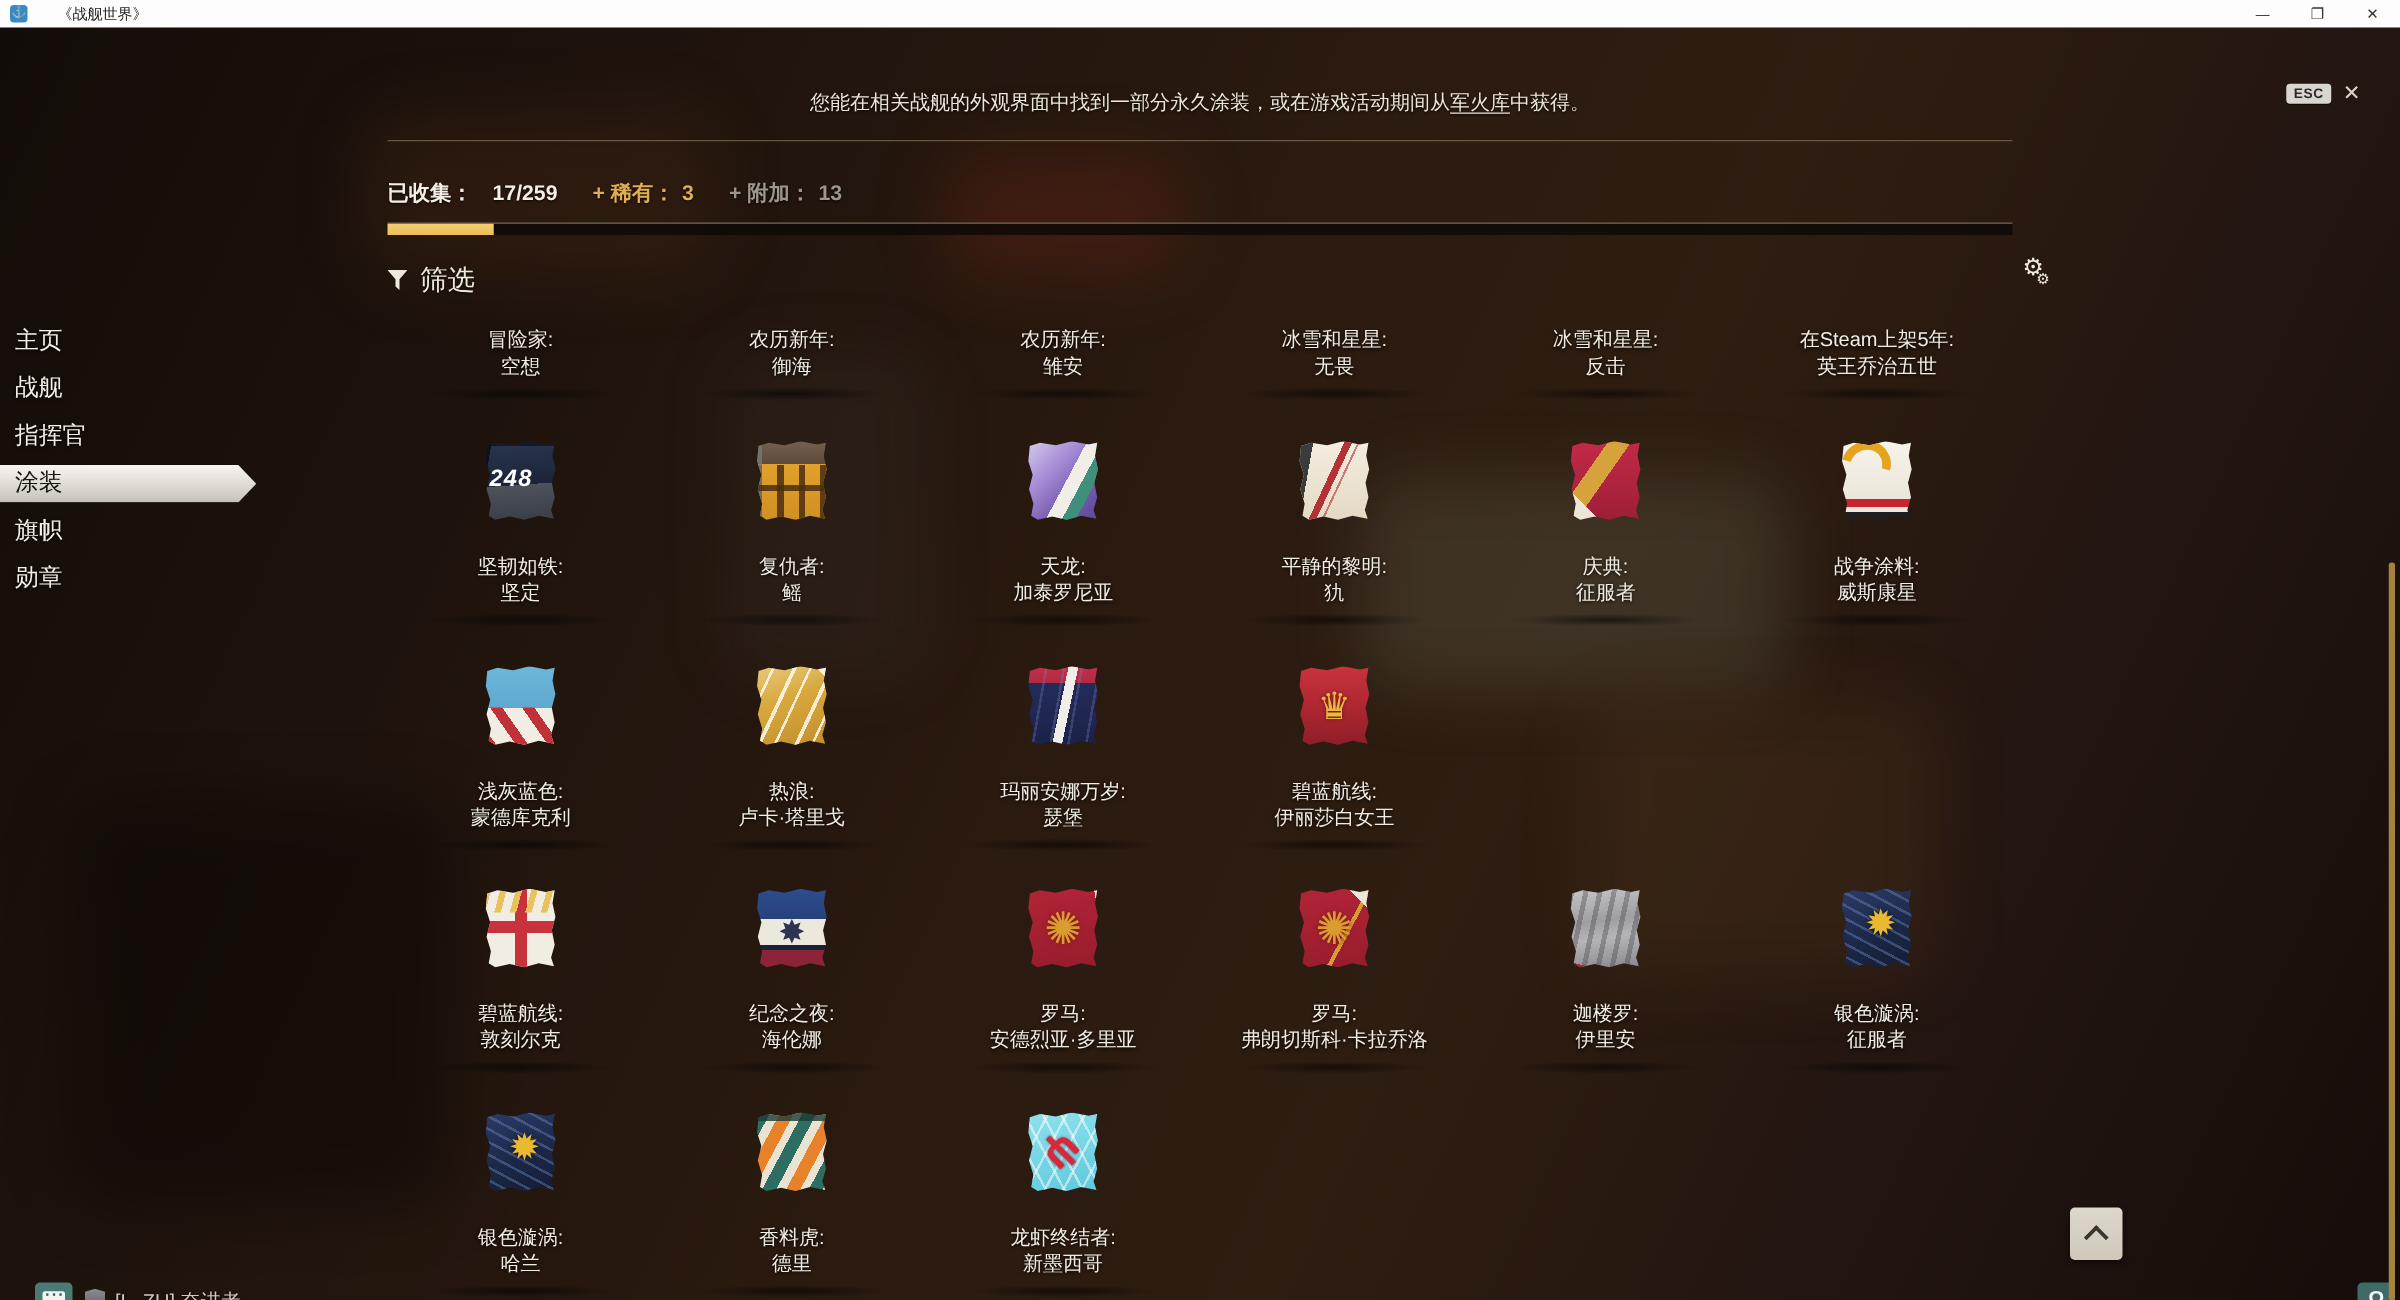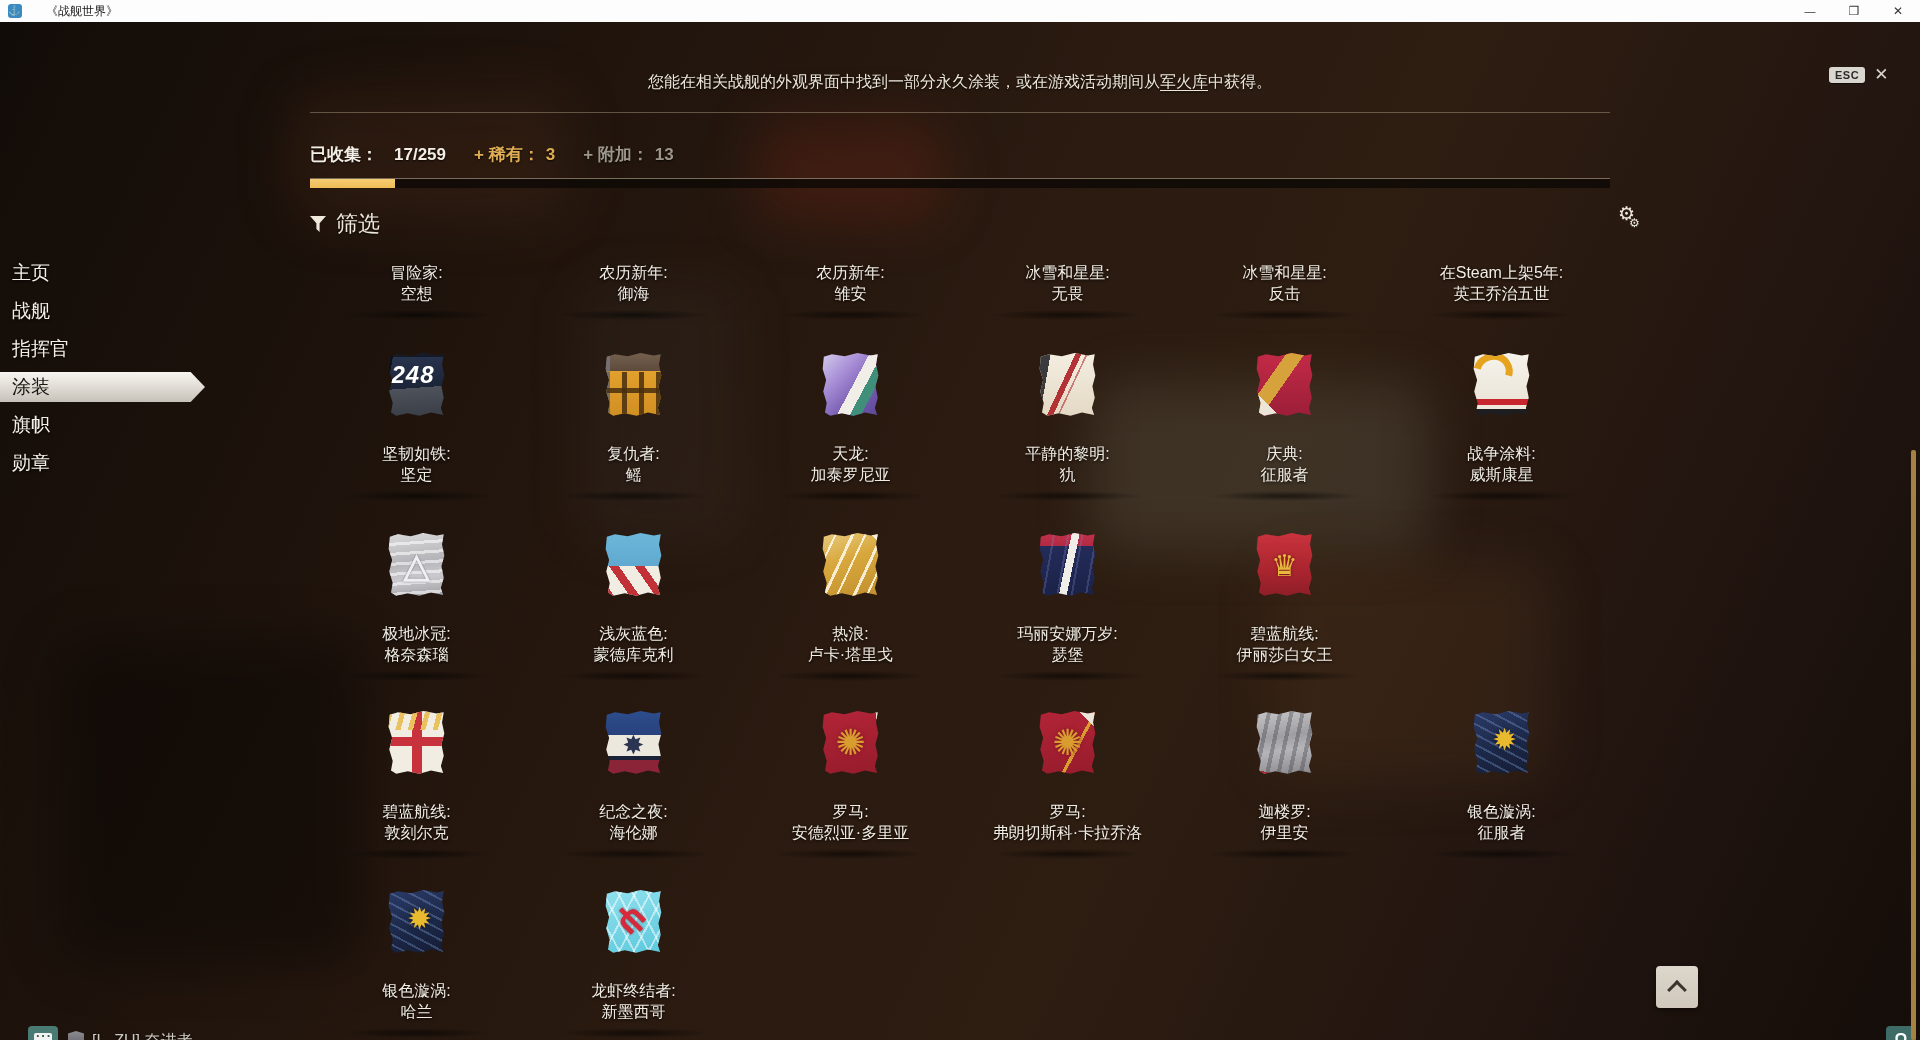--- a/index.html
+++ b/index.html
@@ -66,21 +66,21 @@
   .grid { position:absolute; left:308px; top:0; width:1302px; height:1018px; }
   .grid-row { position:absolute; left:0; width:1302px; display:flex; }
   .row-1 { top:240px; } .row-2 { top:331px; } .row-3 { top:511px; } .row-4 { top:689px; } .row-5 { top:868px; }
   .tile { width:217px; display:flex; flex-direction:column; align-items:center; cursor:default; }
   .tile-icon { position:relative; width:58px; height:64px; margin-bottom:26px;
     clip-path:polygon(4% 6%,18% 2%,40% 5%,62% 0%,85% 4%,97% 2%,94% 18%,98% 35%,93% 52%,97% 70%,92% 86%,96% 97%,75% 93%,55% 98%,35% 94%,15% 98%,6% 93%,9% 78%,3% 60%,8% 42%,2% 25%); }
   .tile-icon::before, .tile-icon::after { content:""; position:absolute; inset:0; }
   .tile-label { text-align:center; font-size:16px; line-height:21px; color:#f2ede4; text-shadow:0 1px 3px rgba(0,0,0,.9); }
   .tile-shadow { width:150px; height:10px; margin-top:6px; background:radial-gradient(ellipse at center, rgba(0,0,0,.55) 0%, rgba(0,0,0,0) 72%); }
   .ic-glyph { position:absolute; inset:0; display:flex; align-items:center; justify-content:center; z-index:3; }
-  .ic-text { position:absolute; left:4px; top:8px; z-index:3; color:#fff; font-weight:bold; font-size:24px; letter-spacing:1px; font-style:italic; }
+  .ic-text { position:absolute; left:4px; top:20px; z-index:3; color:#fff; font-weight:bold; font-size:19px; letter-spacing:1px; font-style:italic; }
 
   
   .ic-248 { background:linear-gradient(176deg,#2a3650 0%,#1b2438 54%,#4d525b 54%,#383d45 100%); }
   .ic-248::after { background:linear-gradient(100deg,rgba(0,0,0,.65) 0 8%,transparent 8%),linear-gradient(180deg,rgba(0,0,0,.5) 0 6%,transparent 6%); }
 
   .ic-avenger { background:linear-gradient(180deg,#75604d 0%,#5d4a3c 28%,#e2a02c 28%,#d08f22 100%); }
   .ic-avenger::before { top:30%; background:repeating-linear-gradient(90deg,rgba(72,46,14,.85) 0 5px,transparent 5px 17px); }
   .ic-avenger::after { background:linear-gradient(180deg,transparent 55%,rgba(72,46,14,.85) 55% 62%,transparent 62%),linear-gradient(90deg,rgba(120,120,125,.8) 0 8%,transparent 8%); }
 
   .ic-tianlong { background:linear-gradient(135deg,#d4cdec 0%,#a78dd6 34%,#7c60b5 62%,#584693 100%); }
@@ -322,30 +322,20 @@
           </div>
           <div class="tile-label">
             <div>战争涂料:</div>
             <div>威斯康星</div>
           </div>
           <div class="tile-shadow"></div>
         </div>
       </div>
       <div class="grid-row row-3">
         <div class="tile">
-          <div class="tile-icon ic-polar">
-            <span class="ic-glyph"></span>
-          </div>
-          <div class="tile-label">
-            <div>极地冰冠:</div>
-            <div>格奈森瑙</div>
-          </div>
-          <div class="tile-shadow"></div>
-        </div>
-        <div class="tile">
           <div class="tile-icon ic-bluegray">
             <span class="ic-glyph"></span>
           </div>
           <div class="tile-label">
             <div>浅灰蓝色:</div>
             <div>蒙德库克利</div>
           </div>
           <div class="tile-shadow"></div>
         </div>
         <div class="tile">
@@ -442,20 +432,30 @@
         </div>
       </div>
       <div class="grid-row row-5">
         <div class="tile">
           <div class="tile-icon ic-swirl">
             <span class="ic-glyph"></span>
           </div>
           <div class="tile-label">
             <div>银色漩涡:</div>
             <div>哈兰</div>
+          </div>
+          <div class="tile-shadow"></div>
+        </div>
+        <div class="tile">
+          <div class="tile-icon ic-spice">
+            <span class="ic-glyph"></span>
+          </div>
+          <div class="tile-label">
+            <div>香料虎:</div>
+            <div>德里</div>
           </div>
           <div class="tile-shadow"></div>
         </div>
         <div class="tile">
           <div class="tile-icon ic-lobster">
             <span class="ic-glyph"></span>
           </div>
           <div class="tile-label">
             <div>龙虾终结者:</div>
             <div>新墨西哥</div>

